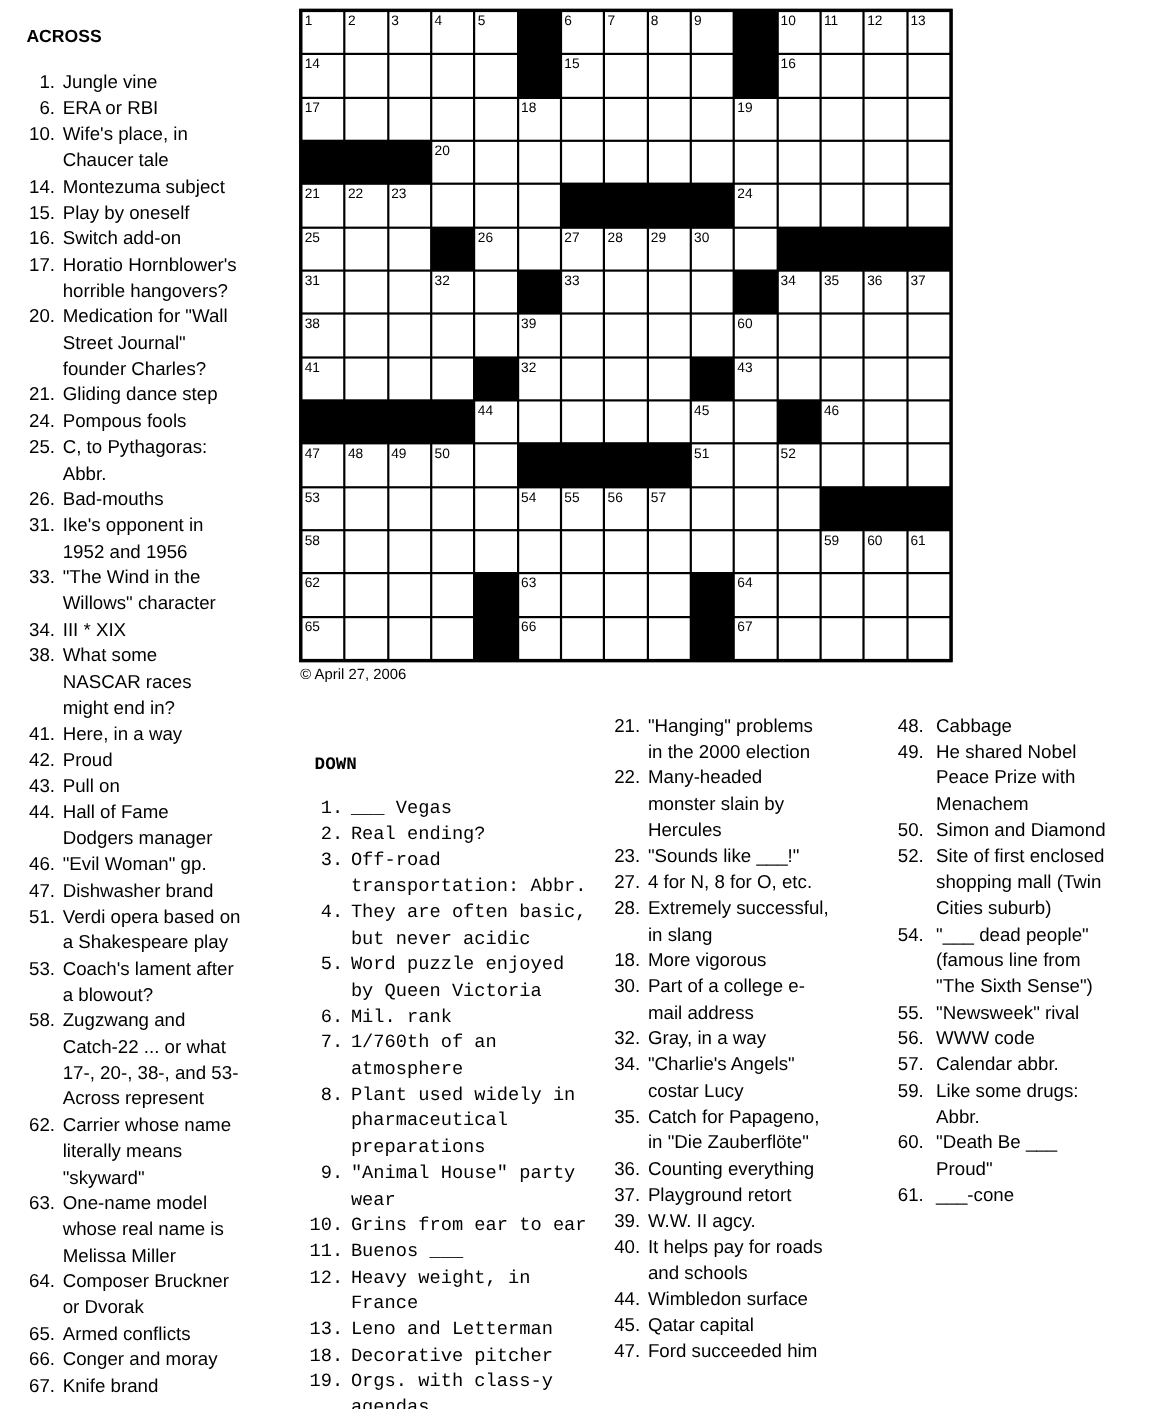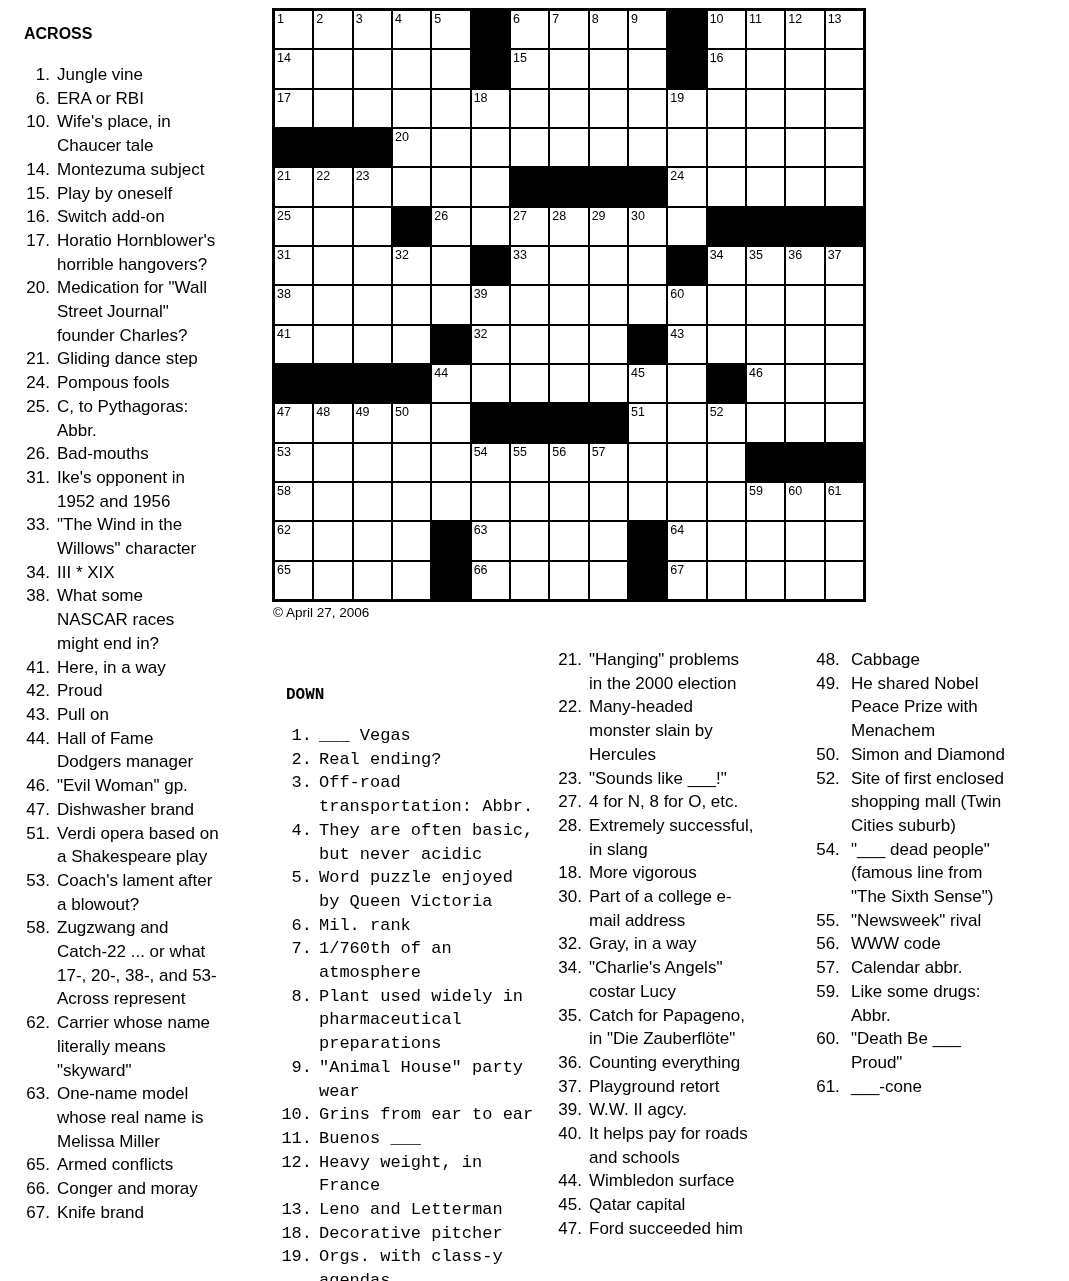--- a/index.html
+++ b/index.html
@@ -178,20 +178,25 @@
 literally means
 "skyward"</span>
       </div>
       <div class="clue">
         <span class="num">63.</span>
         <span class="txt">One-name model
 whose real name is
 Melissa Miller</span>
       </div>
       <div class="clue">
+        <span class="num">64.</span>
+        <span class="txt">Composer Bruckner
+or Dvorak</span>
+      </div>
+      <div class="clue">
         <span class="num">65.</span>
         <span class="txt">Armed conflicts</span>
       </div>
       <div class="clue">
         <span class="num">66.</span>
         <span class="txt">Conger and moray</span>
       </div>
       <div class="clue">
         <span class="num">67.</span>
         <span class="txt">Knife brand</span>

